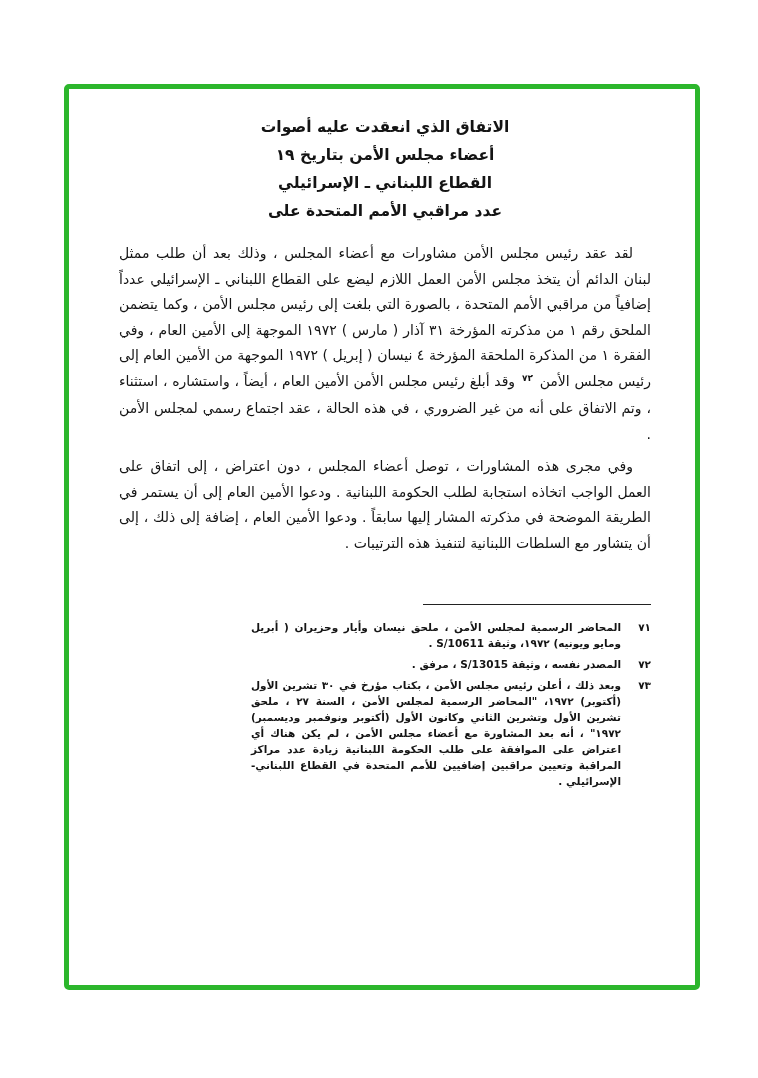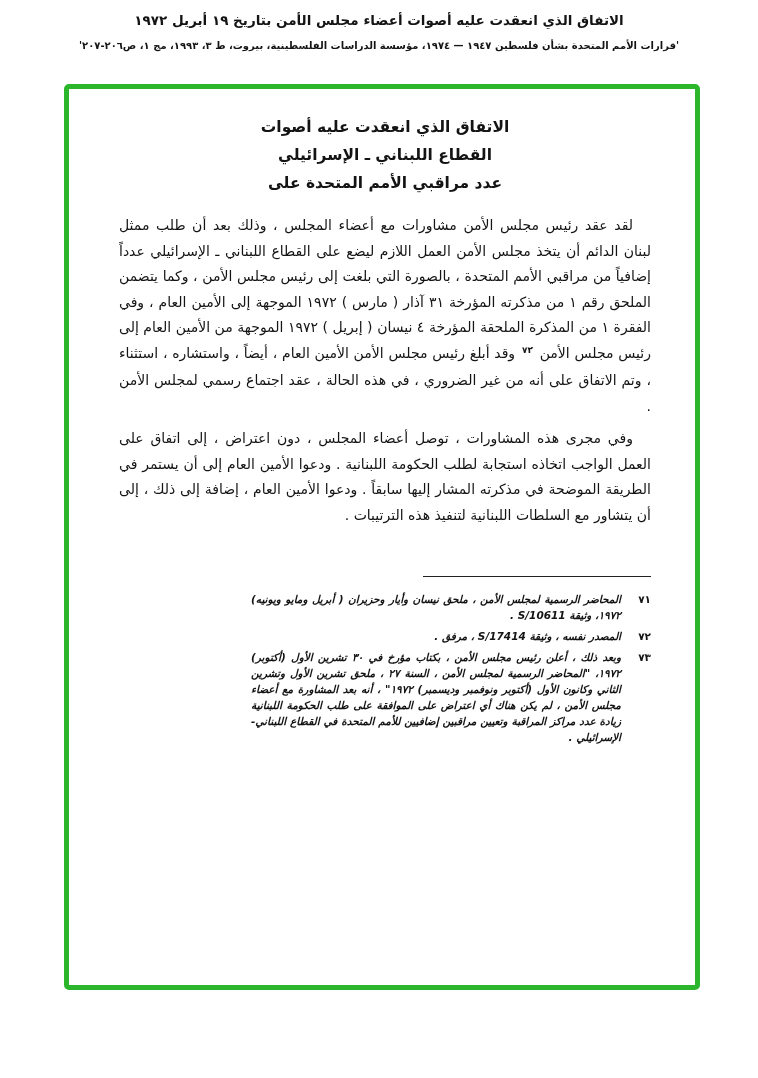--- a/index.html
+++ b/index.html
@@ -90,57 +90,53 @@
     line-height: 16px;
     margin-bottom: 5px;
   }
   .fn-num {
     flex: 0 0 20px;
     text-align: right;
   }
   .fn-text {
     flex: 1;
     text-align: justify;
-    font-style: italic;
   }
 </style>
 </head>
 <body>
 
 <div class="page">
 
-  <header class="page-header">
-    <h1 class="header-title">الاتفاق الذي انعقدت عليه أصوات أعضاء مجلس الأمن بتاريخ ١٩ أبريل ١٩٧٢</h1>
-    <div class="header-source">'قرارات الأمم المتحدة بشأن فلسطين ١٩٤٧ — ١٩٧٤، مؤسسة الدراسات الفلسطينية، بيروت، ط ٣، ١٩٩٣، مج ١، ص٢٠٦-٢٠٧'</div>
-  </header>
 
   <div class="frame" style="border-color: rgb(44, 182, 44);">
     <div class="doc">
 
       <div class="doc-title">
         <div class="t-line">الاتفاق الذي انعقدت عليه أصوات</div>
+        <div class="t-line">أعضاء مجلس الأمن بتاريخ ١٩</div>
         <div class="t-line">القطاع اللبناني ـ الإسرائيلي</div>
         <div class="t-line">عدد مراقبي الأمم المتحدة على</div>
       </div>
 
       <p class="para"><span>لقد عقد رئيس مجلس الأمن مشاورات مع أعضاء المجلس ، وذلك بعد أن طلب ممثل لبنان الدائم أن يتخذ مجلس الأمن العمل اللازم ليضع على القطاع اللبناني ـ الإسرائيلي عدداً إضافياً من مراقبي الأمم المتحدة ، بالصورة التي بلغت إلى رئيس مجلس الأمن ، وكما يتضمن الملحق رقم ١ من مذكرته المؤرخة ٣١ آذار ( مارس ) ١٩٧٢ الموجهة إلى الأمين العام ، وفي الفقرة ١ من المذكرة الملحقة المؤرخة ٤ نيسان ( إبريل ) ١٩٧٢ الموجهة من الأمين العام إلى رئيس مجلس الأمن </span><span class="fn-ref">٧٢</span><span> وقد أبلغ رئيس مجلس الأمن الأمين العام ، أيضاً ، واستشاره ، استثناء ، وتم الاتفاق على أنه من غير الضروري ، في هذه الحالة ، عقد اجتماع رسمي لمجلس الأمن .</span></p>
 
       <p class="para"><span>وفي مجرى هذه المشاورات ، توصل أعضاء المجلس ، دون اعتراض ، إلى اتفاق على العمل الواجب اتخاذه استجابة لطلب الحكومة اللبنانية . ودعوا الأمين العام إلى أن يستمر في الطريقة الموضحة في مذكرته المشار إليها سابقاً . ودعوا الأمين العام ، إضافة إلى ذلك ، إلى أن يتشاور مع السلطات اللبنانية لتنفيذ هذه الترتيبات .</span><span class="fn-ref"></span><span></span></p>
 
 
       <div class="fn-rule"></div>
 
       <div class="footnotes">
         <div class="footnote">
           <span class="fn-num">٧١</span>
           <div class="fn-text">المحاضر الرسمية لمجلس الأمن ، ملحق نيسان وأيار وحزيران ( أبريل ومايو ويونيه) ١٩٧٢، وثيقة S/10611 .</div>
         </div>
         <div class="footnote">
           <span class="fn-num">٧٢</span>
-          <div class="fn-text">المصدر نفسه ، وثيقة S/17414 ، مرفق .</div>
+          <div class="fn-text">المصدر نفسه ، وثيقة S/13015 ، مرفق .</div>
         </div>
         <div class="footnote">
           <span class="fn-num">٧٣</span>
           <div class="fn-text">وبعد ذلك ، أعلن رئيس مجلس الأمن ، بكتاب مؤرخ في ٣٠ تشرين الأول (أكتوبر) ١٩٧٢، "المحاضر الرسمية لمجلس الأمن ، السنة ٢٧ ، ملحق تشرين الأول وتشرين الثاني وكانون الأول (أكتوبر ونوفمبر وديسمبر) ١٩٧٢" ، أنه بعد المشاورة مع أعضاء مجلس الأمن ، لم يكن هناك أي اعتراض على الموافقة على طلب الحكومة اللبنانية زيادة عدد مراكز المراقبة وتعيين مراقبين إضافيين للأمم المتحدة في القطاع اللبناني- الإسرائيلي .</div>
         </div>
       </div>
 
     </div>
   </div>
 

